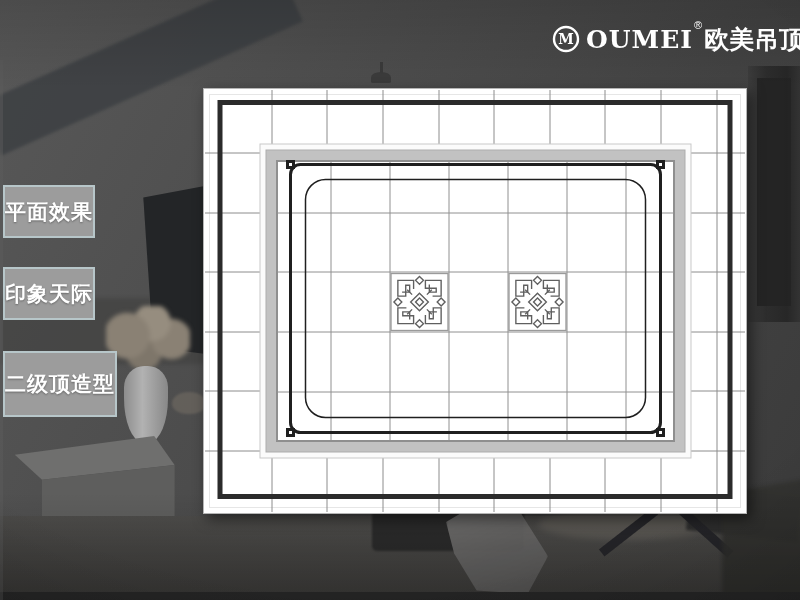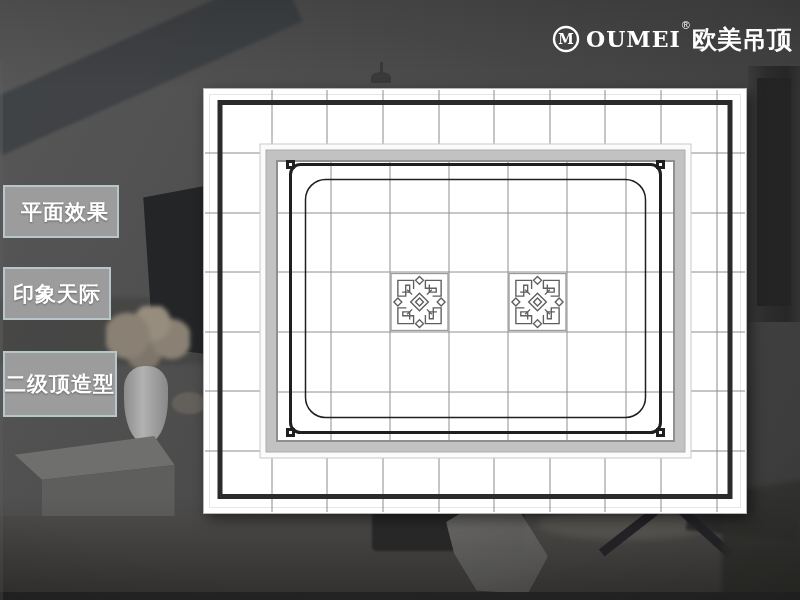--- a/index.html
+++ b/index.html
@@ -60,31 +60,31 @@
 
   
   .plan{left:203px;top:88px;width:544px;height:426px;
         filter:drop-shadow(4px 5px 7px rgba(0,0,0,.5));}
 
   
   .tag{display:flex;align-items:center;justify-content:center;
        background:#9c9c9c;border:2px solid #b7c6c9;color:#fff;
        font-weight:bold;font-size:21px;letter-spacing:1px;
        text-shadow:0 1px 2px rgba(0,0,0,.35);z-index:3;}
-  .tag1{left:3px;top:185px;width:116px;height:53px;padding-left:8px;}
-  .tag2{left:3px;top:267px;width:108px;height:53px;}
+  .tag1{left:3px;top:185px;width:92px;height:53px;}
+  .tag2{left:3px;top:267px;width:92px;height:53px;}
   .tag3{left:3px;top:351px;width:114px;height:66px;}
 
   
   .logo{left:552px;top:20px;height:38px;display:flex;align-items:center;
         color:#fff;z-index:3;white-space:nowrap;}
   .logo *{position:static;}
   .logo-m{width:28px;height:28px;flex:0 0 auto;}
   .logo-latin{font-family:"DejaVu Serif","Liberation Serif",serif;font-weight:bold;
-              font-size:22px;letter-spacing:1px;margin-left:6px;line-height:1;}
+              font-size:25px;letter-spacing:1px;margin-left:6px;line-height:1;}
   .logo-reg{font-size:11px;align-self:flex-start;margin:-1px 1px 0 1px;}
   .logo-cjk{font-size:25px;font-weight:bold;margin-left:1px;line-height:1;}
 </style>
 </head>
 <body>
 
 <div class="stage">
 
   <div class="photo">
     <div class="wall"></div>

